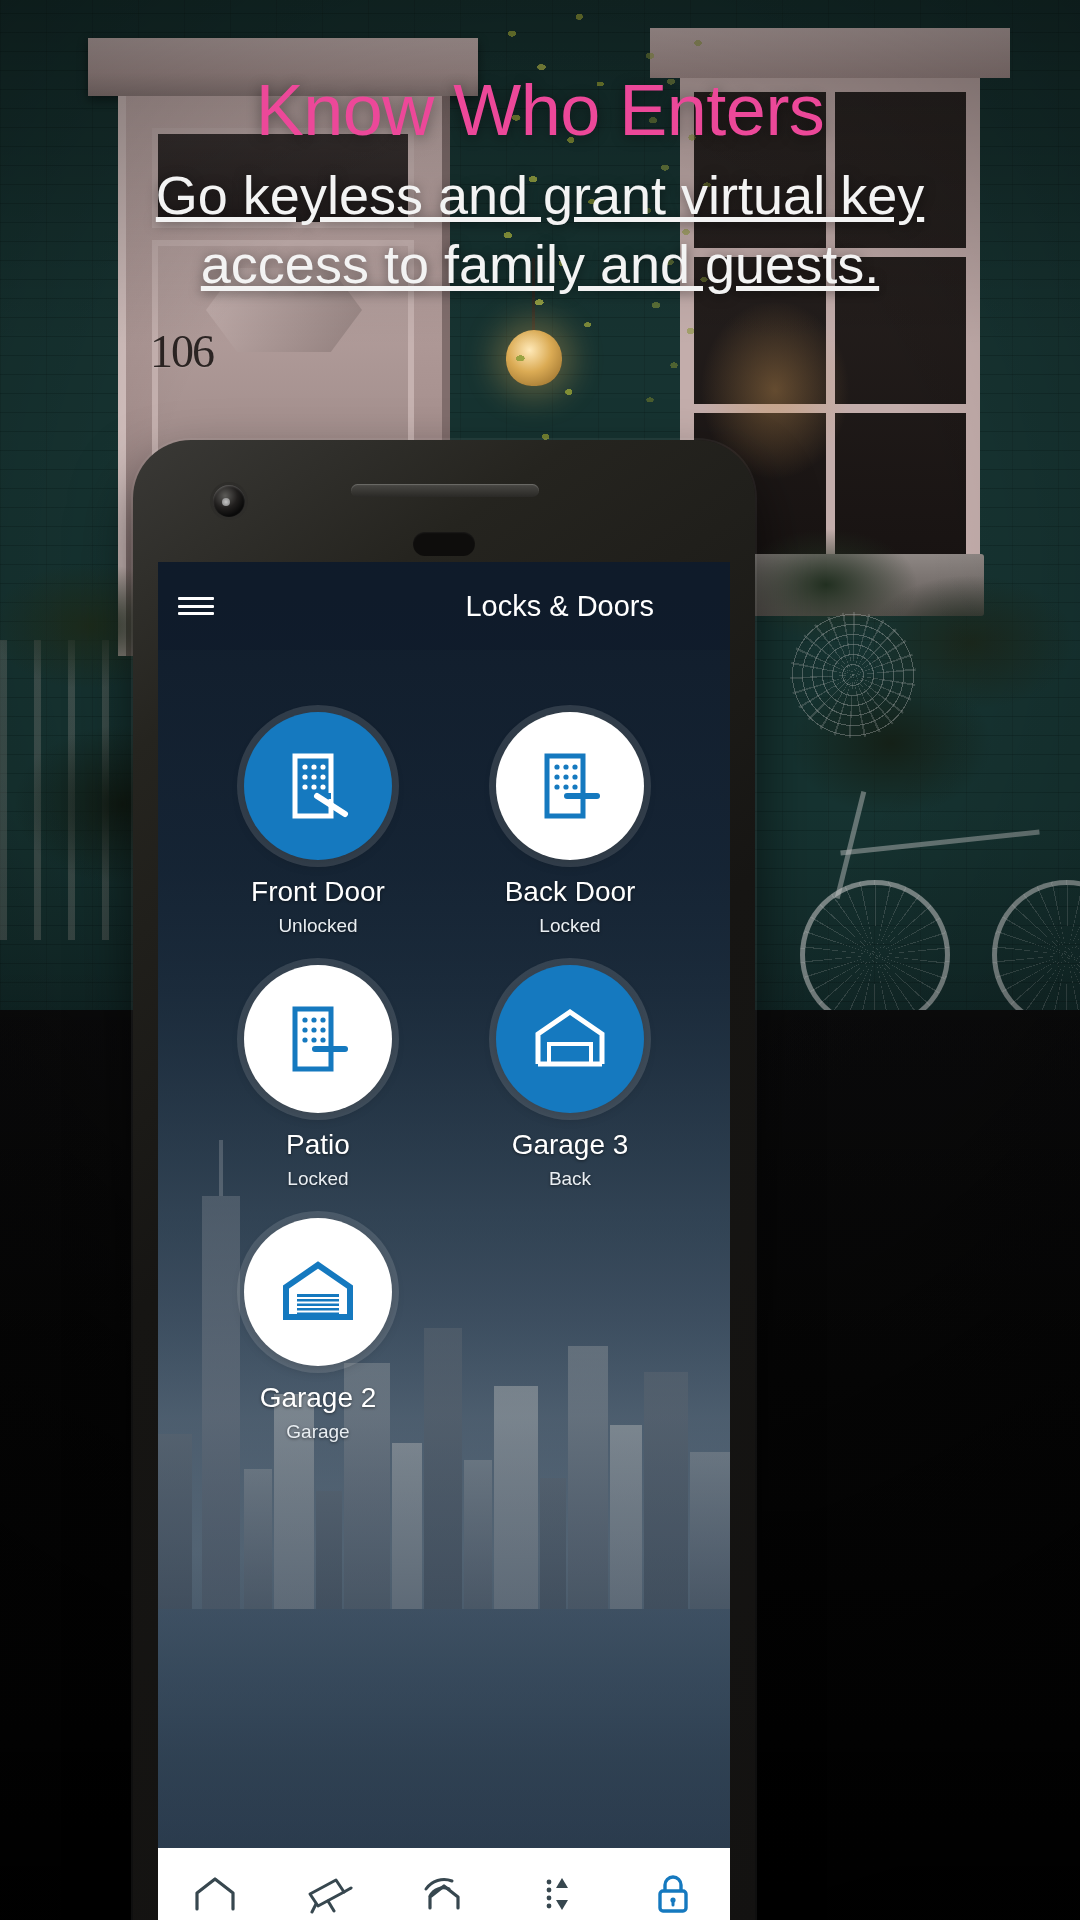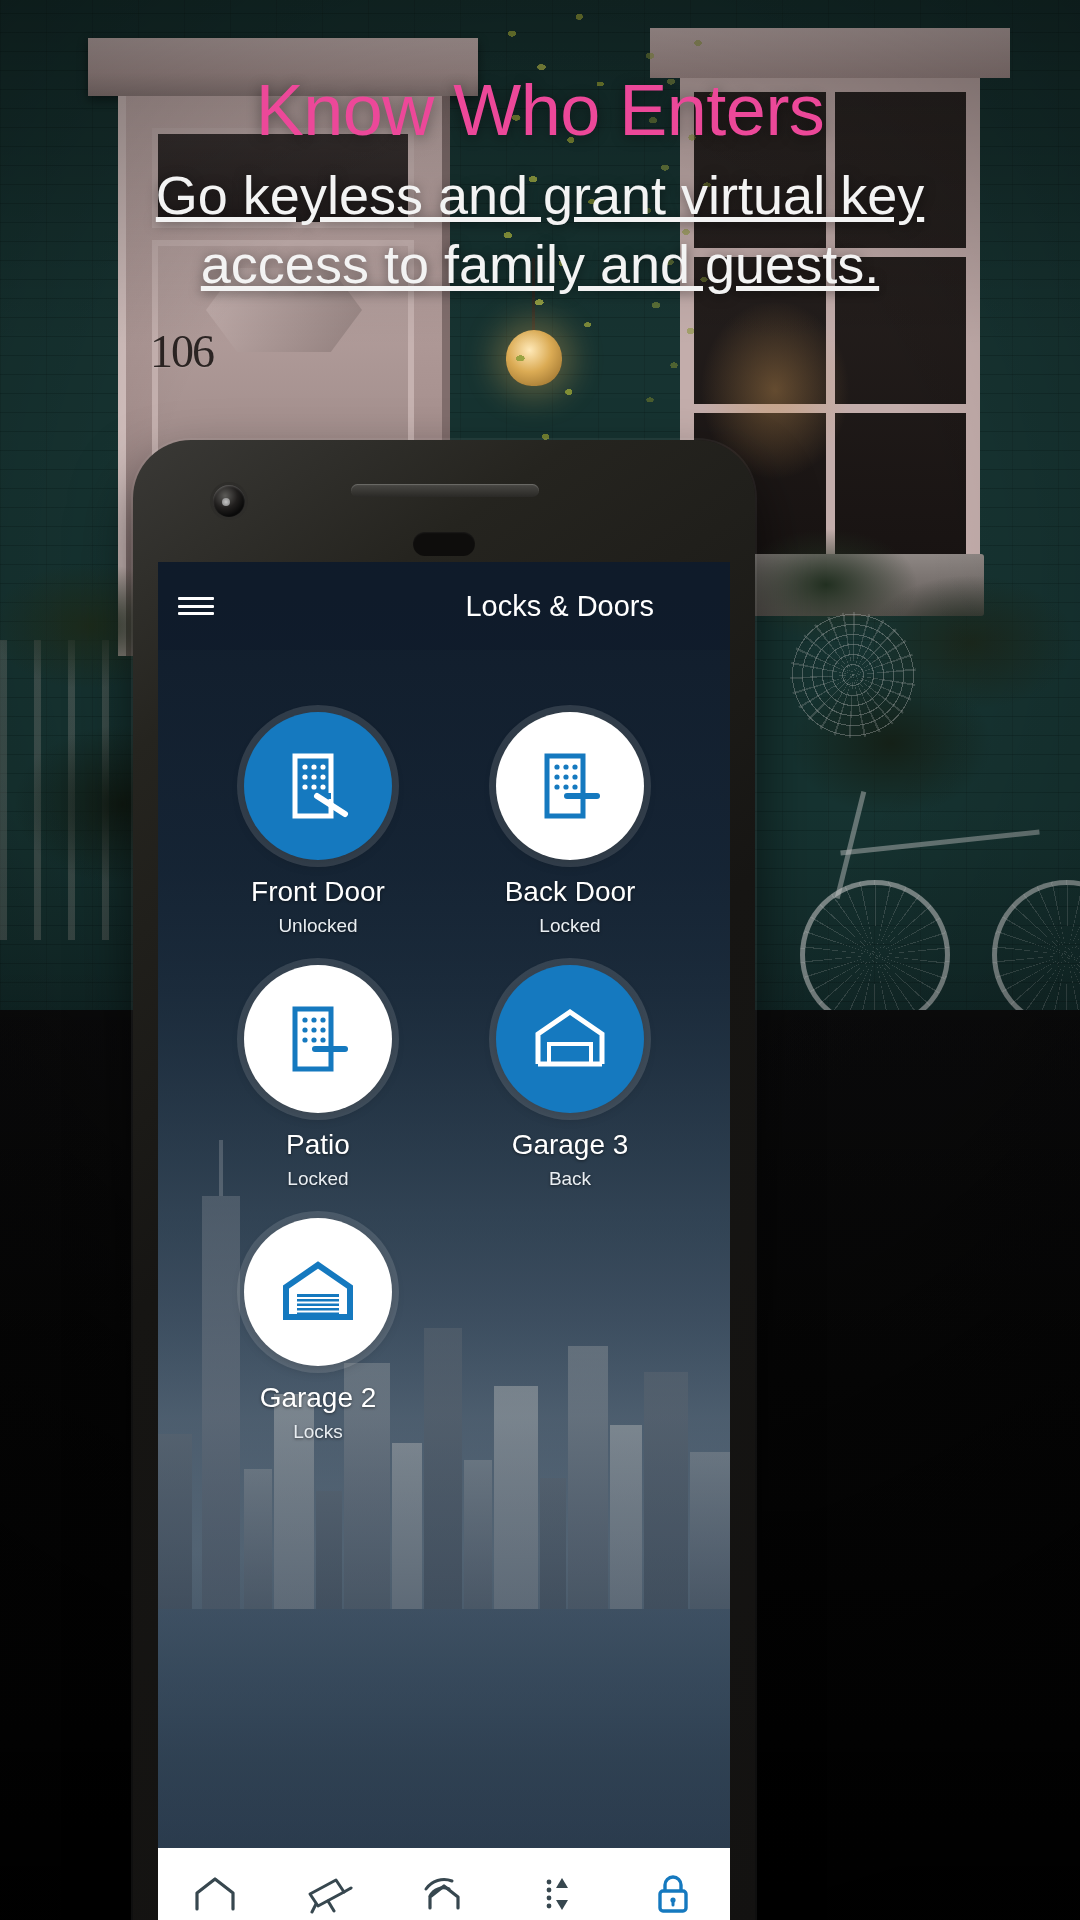--- a/index.html
+++ b/index.html
@@ -480,21 +480,21 @@
               <g stroke="#ffffff" stroke-width="2">
                 <path d="M17 37 H59"></path>
                   <path d="M17 41.5 H59"></path>
                   <path d="M17 46 H59"></path>
                   <path d="M17 50.5 H59"></path>
               </g>
             </svg>
           </span>
         </div>
         <div class="label">Garage 2</div>
-        <div class="state">Locks</div>
+        <div class="state">Garage</div>
       </div>
 
     </div>
 
     <div id="bottomnav">
 
       <div class="nav-item">
         <span>
           <svg width="44" height="38" viewBox="0 0 44 38">
             <path d="M4 34 V18 L22 4 L40 18 V34" fill="none" stroke="#37474f" stroke-width="3.2" stroke-linejoin="round" stroke-linecap="round"></path>

